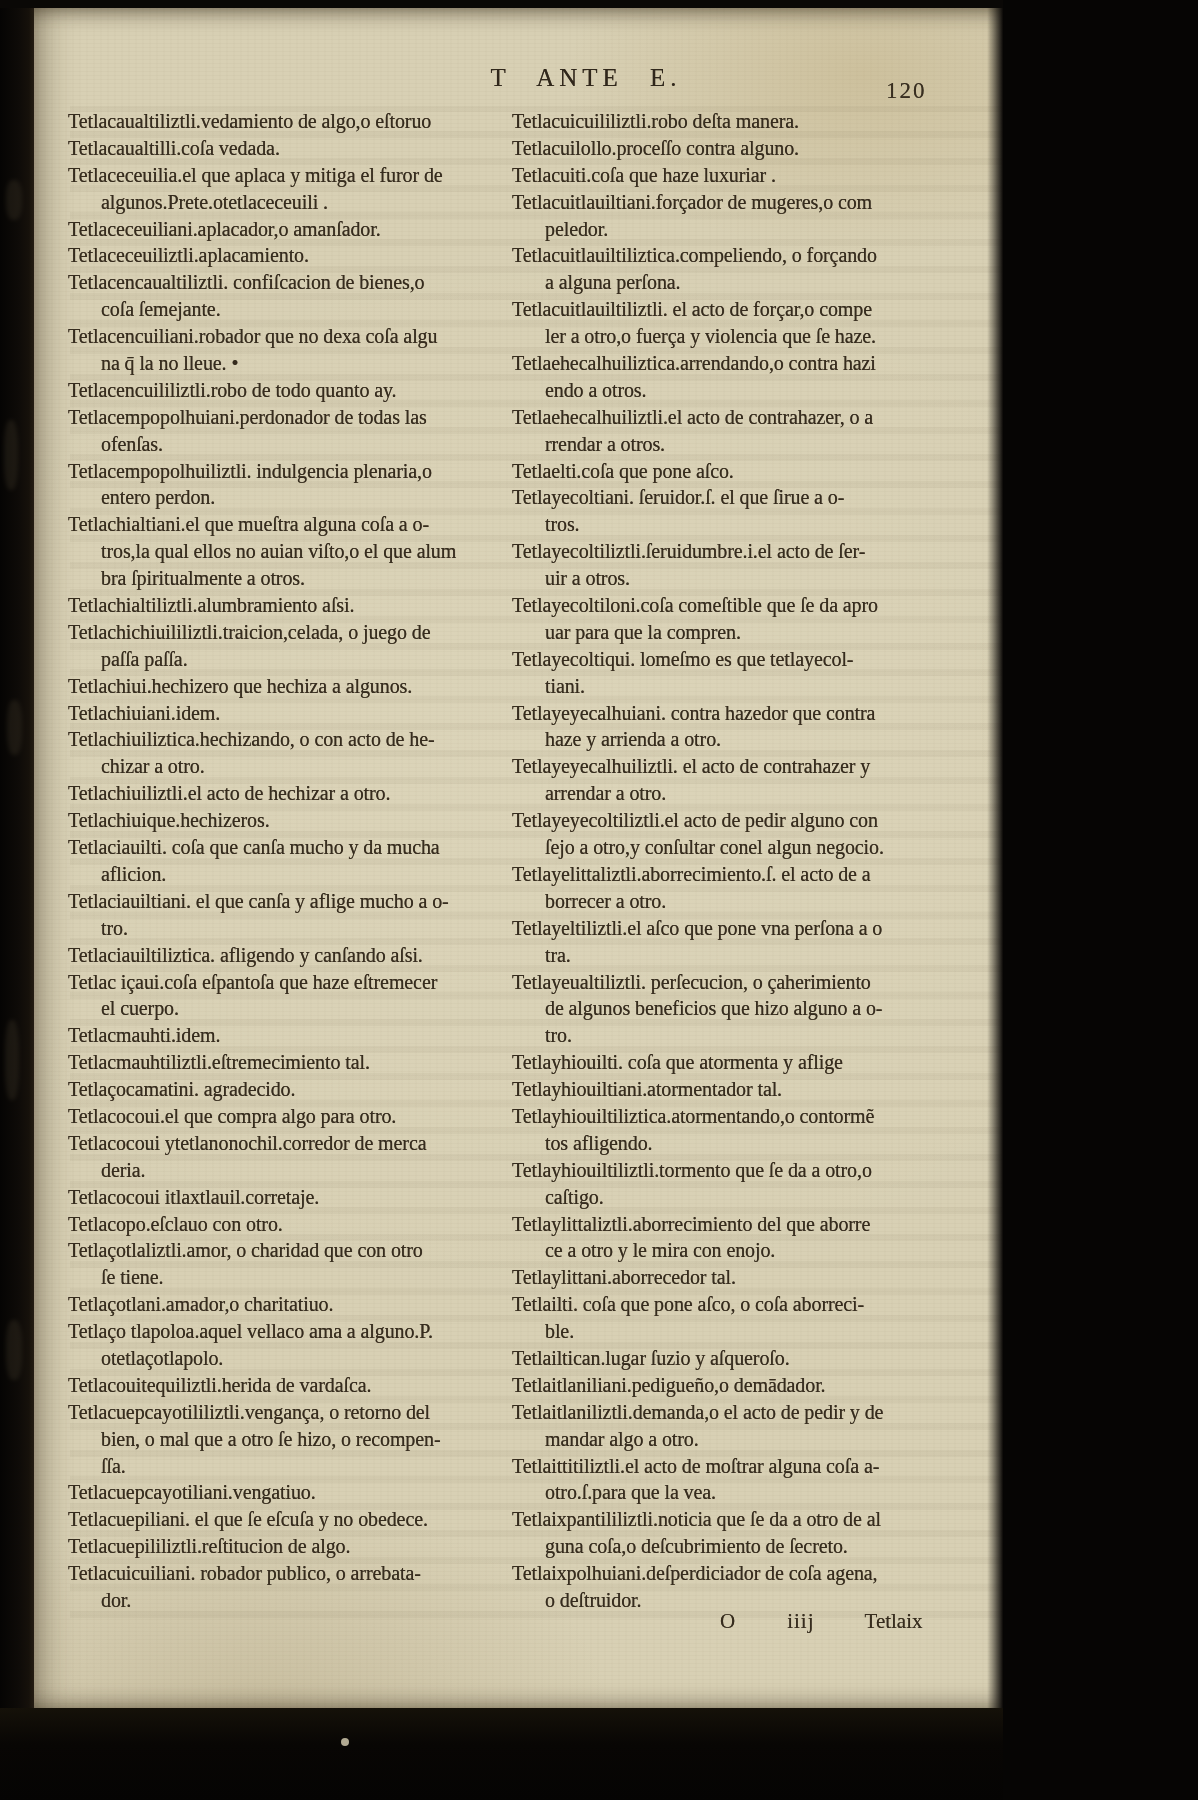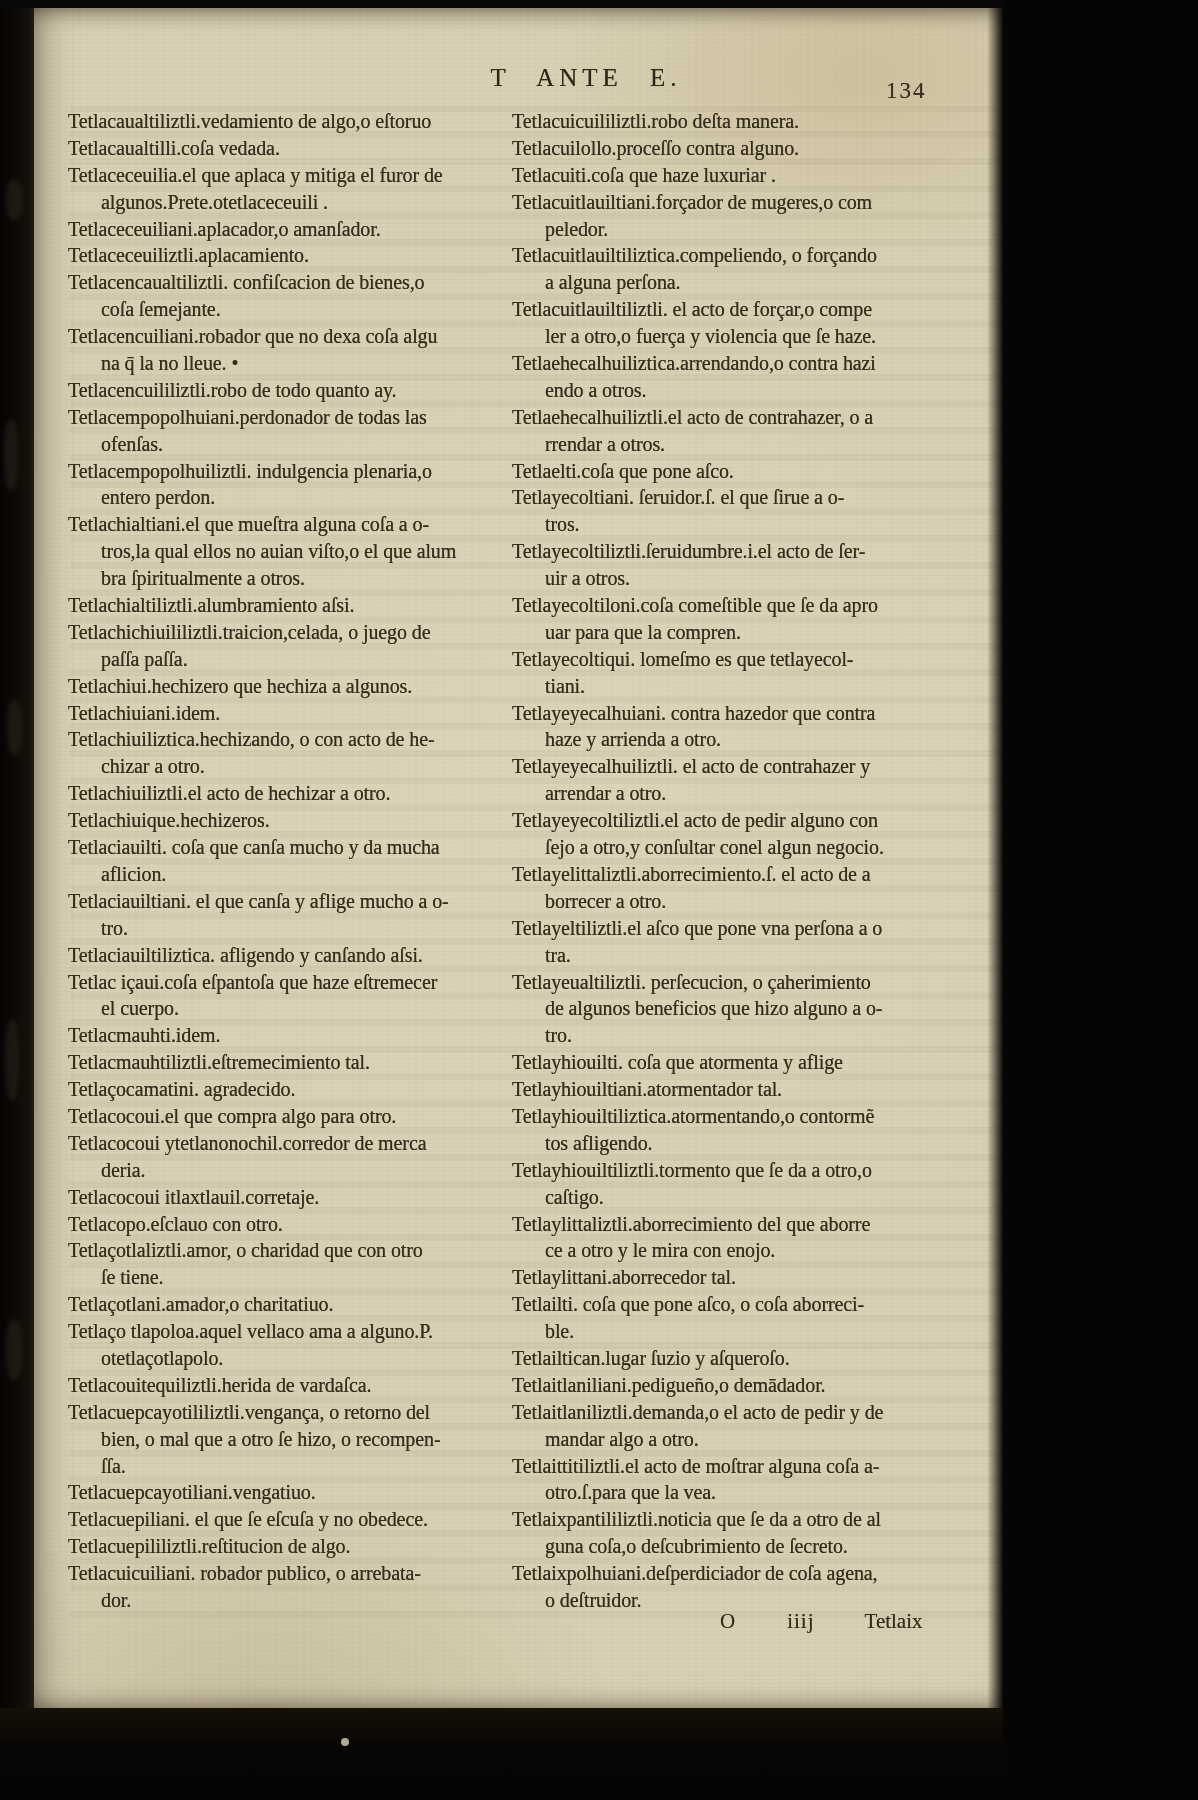--- a/index.html
+++ b/index.html
@@ -84,21 +84,21 @@
   .signature .sig-o{margin-left:0;}
   .signature .sig-q{margin-left:52px;letter-spacing:1px;}
   .signature .sig-c{margin-left:50px;}
 </style>
 </head>
 <body>
 
 <div class="canvas">
   <div class="page">
     <div class="running-head">T ANTE E.</div>
-    <div class="folio">134</div>
+    <div class="folio">120</div>
     <div class="col col-left" id="col-left">
         <div class="entry">
           <div class="line">Tetlacaualtiliztli.vedamiento de algo,o eſtoruo</div>
         </div>
         <div class="entry">
           <div class="line">Tetlacaualtilli.coſa vedada.</div>
         </div>
         <div class="entry">
           <div class="line">Tetlaceceuilia.el que aplaca y mitiga el furor de</div>
           <div class="line cont">algunos.Prete.otetlaceceuili .</div>

